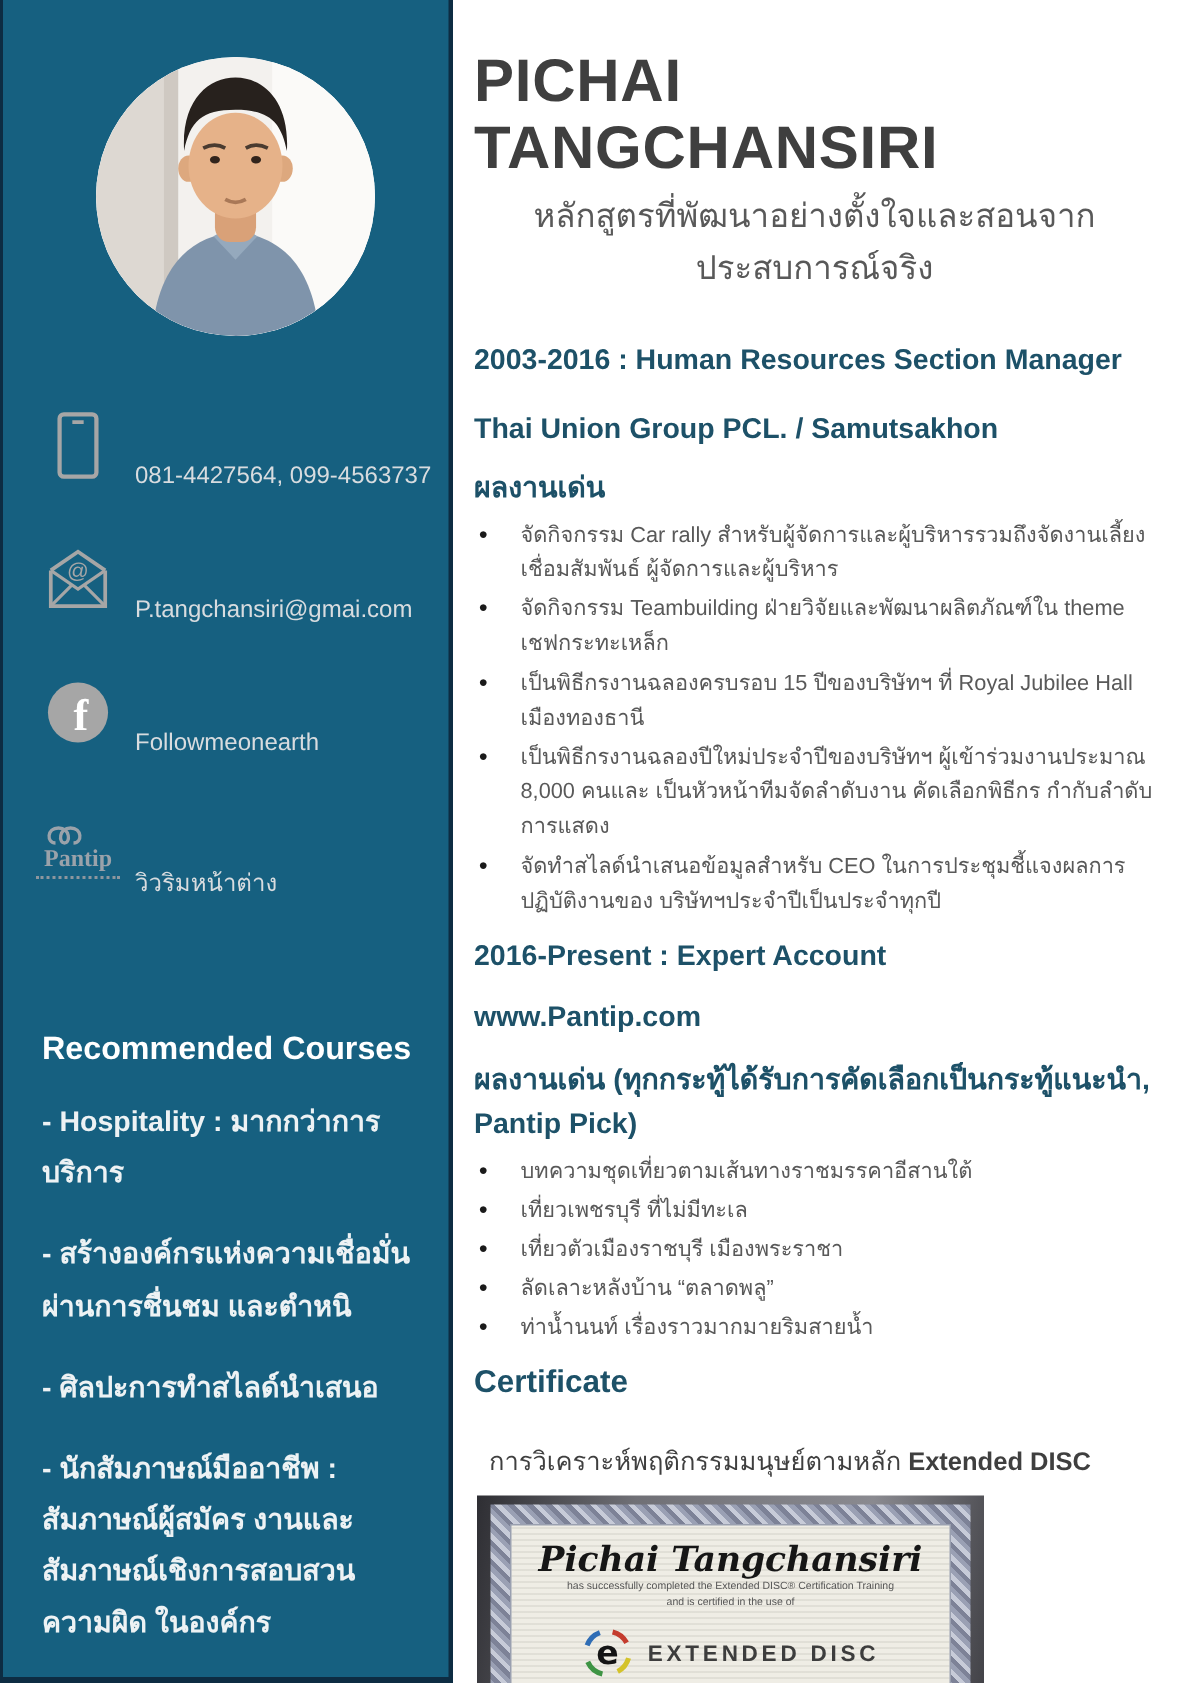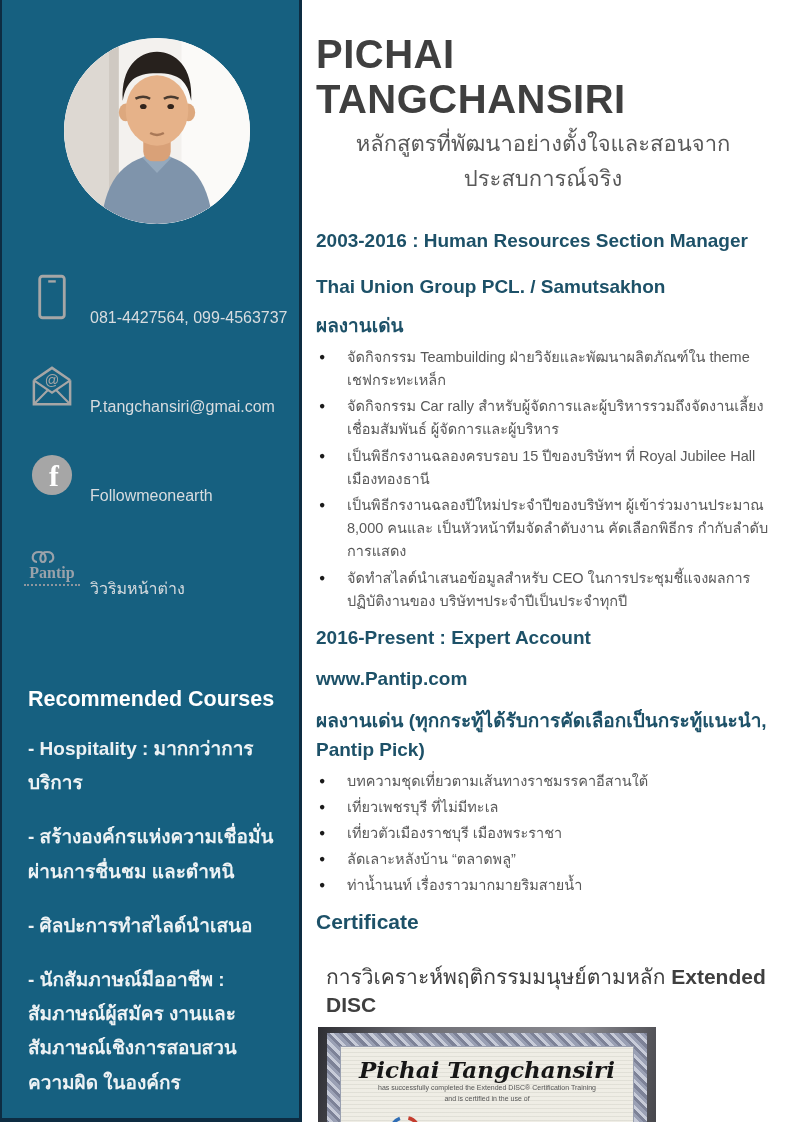--- a/index.html
+++ b/index.html
@@ -20,21 +20,21 @@
   
   main{flex:1 1 auto;box-sizing:border-box;padding:0 24px 0 14px;}
   .name{margin:32px 0 0;font-size:40px;color:#3f3f3f;line-height:1.12;font-weight:bold;letter-spacing:.5px;}
   .tagline{margin:4px 0 0;font-size:22px;color:#595959;text-align:center;}
   .sect{font-size:19px;color:#1d5168;font-weight:bold;line-height:1.55;margin:0;}
   .mt30{margin-top:30px;} .mt17{margin-top:17px;} .mt12{margin-top:12px;} .mt10{margin-top:10px;} .mt8{margin-top:8px;}
   .blist{list-style:none;margin:5px 0 0;padding:0;}
   .blist li{position:relative;padding-left:31px;font-size:14.5px;color:#595959;line-height:1.6;margin-top:3px;}
   .blist li::before{content:"\25CF";position:absolute;left:3px;top:2px;font-size:10.5px;color:#1a1a1a;}
   .cert-title{font-size:21px;}
-  .cert-desc{margin:22px 0 0 10px;font-size:21px;color:#3f3f3f;}
+  .cert-desc{margin:22px 0 0 10px;font-size:17px;color:#3f3f3f;}
   .cert-desc b{font-weight:bold;}
   
   .cert-photo{position:relative;margin:10px 0 0 2px;width:338px;height:230px;box-sizing:border-box;
               background:linear-gradient(100deg,#2e2e33,#707076 28%,#8a8a90 70%,#35353a);padding:6px 9px;}
   .cert-lace{width:100%;height:100%;box-sizing:border-box;padding:13px;
              background:repeating-linear-gradient(45deg,#7d8297 0 3px,#c7cbd8 3px 6px,#9aa0b4 6px 9px);}
   .cert-paper{position:relative;width:100%;height:100%;box-sizing:border-box;background:#efede5;
               border:1px solid #9aa0b0;text-align:center;
               background-image:repeating-linear-gradient(0deg,rgba(160,160,150,.18) 0 1px,transparent 1px 4px);}
   .cert-name{font-family:"DejaVu Serif",serif;font-style:italic;font-weight:bold;font-size:23px;color:#161616;
@@ -133,22 +133,22 @@
   </aside>
 
   <main>
     <h1 class="name">PICHAI TANGCHANSIRI</h1>
     <p class="tagline">หลักสูตรที่พัฒนาอย่างตั้งใจและสอนจากประสบการณ์จริง</p>
 
     <h2 class="sect mt30">2003-2016 : Human Resources Section Manager</h2>
     <h2 class="sect mt17">Thai Union Group PCL. / Samutsakhon</h2>
     <h3 class="sect mt10">ผลงานเด่น</h3>
     <ul class="blist">
+      <li>จัดกิจกรรม Car rally สำหรับผู้จัดการและผู้บริหารรวมถึงจัดงานเลี้ยงเชื่อมสัมพันธ์ ผู้จัดการและผู้บริหาร</li>
       <li>จัดกิจกรรม Teambuilding ฝ่ายวิจัยและพัฒนาผลิตภัณฑ์ใน theme เชฟกระทะเหล็ก</li>
-      <li>จัดกิจกรรม Car rally สำหรับผู้จัดการและผู้บริหารรวมถึงจัดงานเลี้ยงเชื่อมสัมพันธ์ ผู้จัดการและผู้บริหาร</li>
       <li>เป็นพิธีกรงานฉลองครบรอบ 15 ปีของบริษัทฯ ที่ Royal Jubilee Hall เมืองทองธานี</li>
       <li>เป็นพิธีกรงานฉลองปีใหม่ประจำปีของบริษัทฯ ผู้เข้าร่วมงานประมาณ 8,000 คนและ เป็นหัวหน้าทีมจัดลำดับงาน คัดเลือกพิธีกร กำกับลำดับการแสดง</li>
       <li>จัดทำสไลด์นำเสนอข้อมูลสำหรับ CEO ในการประชุมชี้แจงผลการปฏิบัติงานของ บริษัทฯประจำปีเป็นประจำทุกปี</li>
     </ul>
 
     <h2 class="sect mt10">2016-Present : Expert Account</h2>
     <h2 class="sect mt12">www.Pantip.com</h2>
     <h3 class="sect mt12">ผลงานเด่น (ทุกกระทู้ได้รับการคัดเลือกเป็นกระทู้แนะนำ, Pantip Pick)</h3>
     <ul class="blist">
       <li>บทความชุดเที่ยวตามเส้นทางราชมรรคาอีสานใต้</li>

